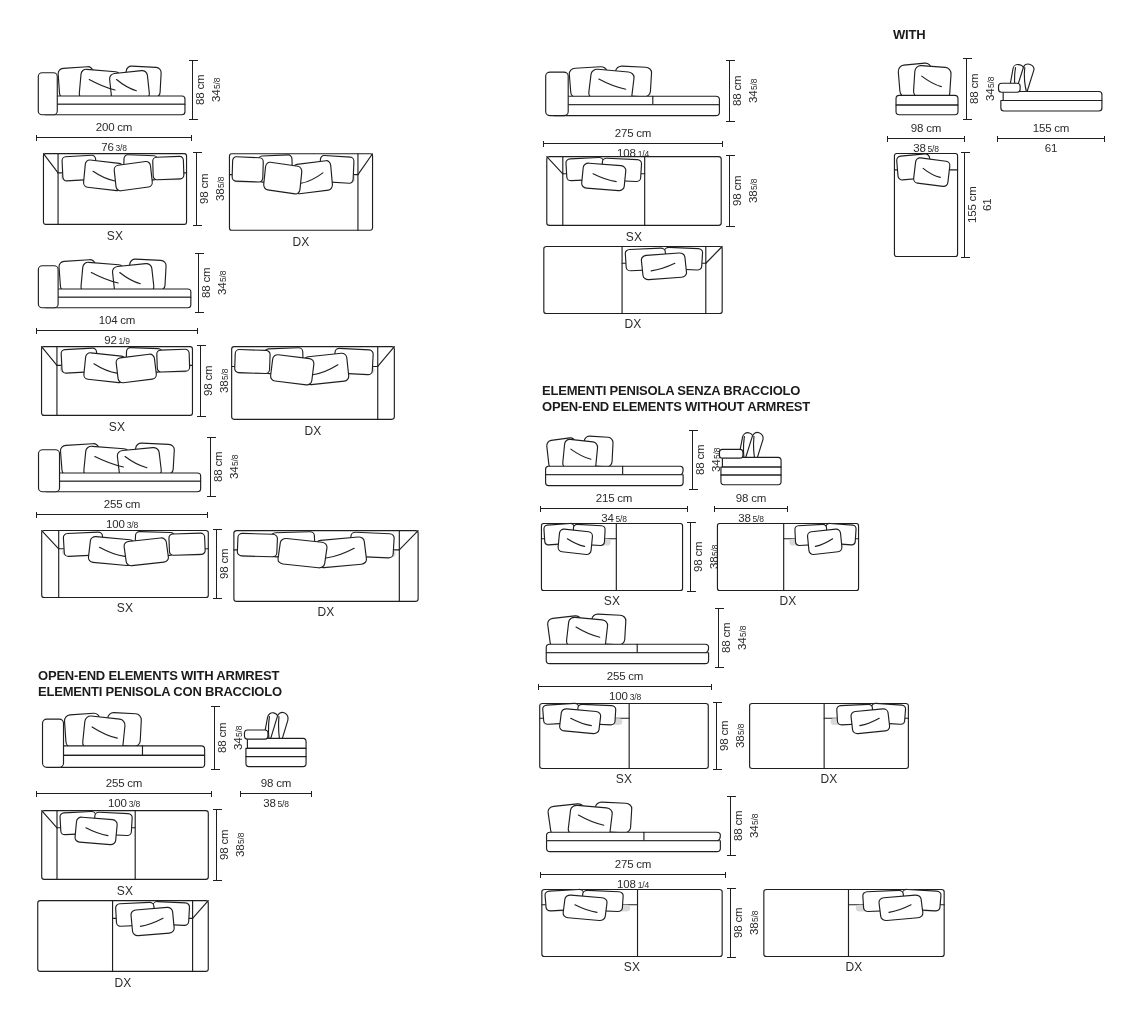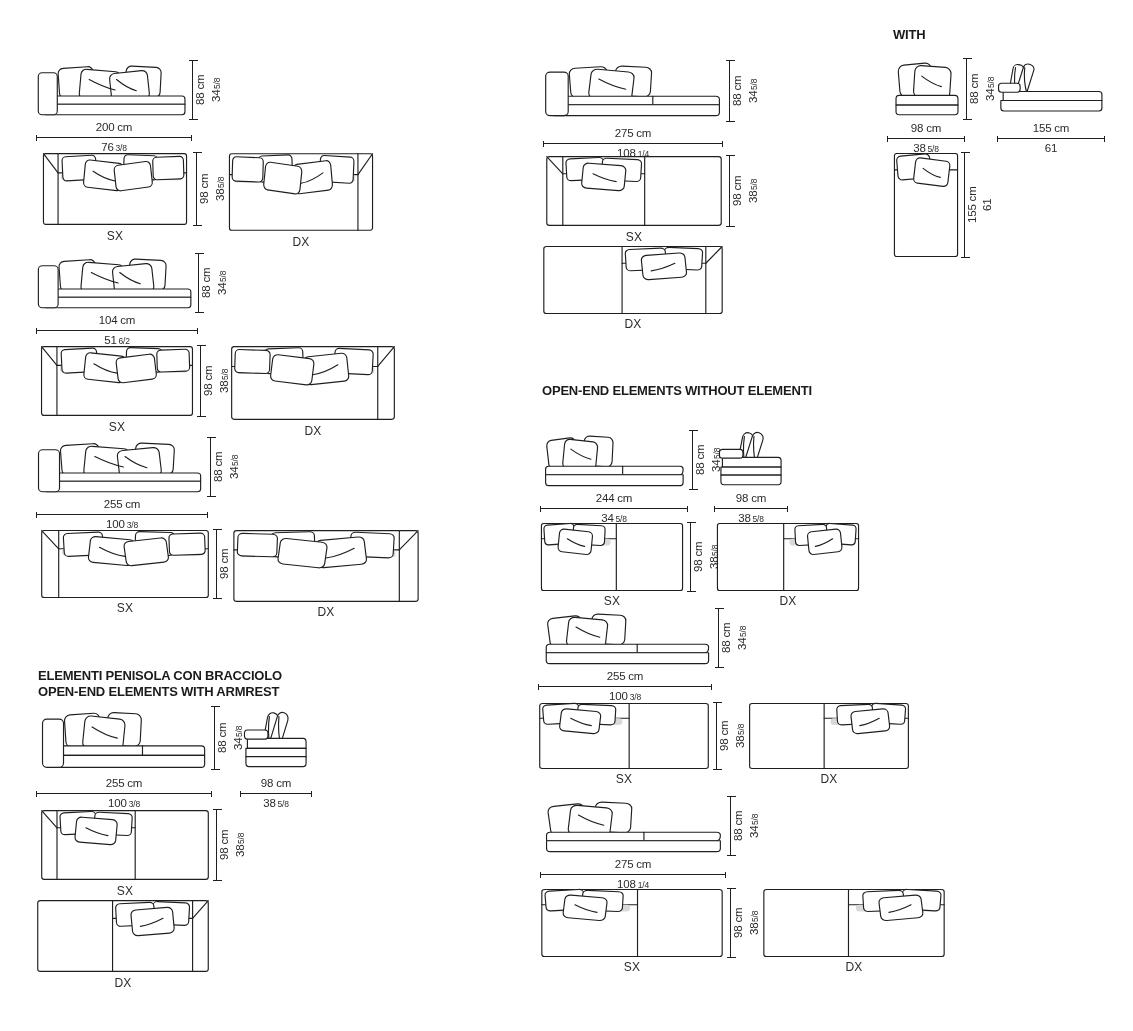--- a/index.html
+++ b/index.html
@@ -202,21 +202,21 @@
         <span>88 cm</span>
       </div>
     <div class="vtxt">
         <span>34</span>
         <span class="fr">5/8</span>
       </div>
   </div>
   <div class="hdim" style="left:36px;top:314px;width:162px">
     <div class="hcm">104 cm</div>
     <div class="hline"></div>
-    <div class="hin"><span>51</span><span class="fr">6/2</span></div>
+    <div class="hin"><span>92</span><span class="fr">1/9</span></div>
   </div>
   <div class="fig" style="left:40px;top:345px;width:154px;height:72px">
     <svg viewBox="0 0 200 92" preserveAspectRatio="none">
         <use href="#s-top-sofa"></use>
       </svg>
   </div>
   <div class="vdim" style="left:200px;top:345px;height:72px">
     <div class="vline"></div>
     <div class="vtxt">
         <span>98 cm</span>
@@ -314,22 +314,22 @@
   </div>
   <div class="viewlabel" style="left:545px;top:230px;width:178px">SX</div>
   <div class="fig" style="left:542px;top:245px;width:182px;height:70px">
     <svg viewBox="0 0 200 92" preserveAspectRatio="none">
         <use href="#s-top-open-arm" transform="translate(200,0) scale(-1,1)"></use>
       </svg>
   </div>
   <div class="viewlabel" style="left:542px;top:317px;width:182px">DX</div>
 
   <div class="sec-title" style="left:38px;top:668px;width:330px">
+    <div>OPEN-END ELEMENTS WITH ARMREST</div>
     <div>ELEMENTI PENISOLA CON BRACCIOLO</div>
-    <div>OPEN-END ELEMENTS WITH ARMREST</div>
   </div>
   <div class="fig" style="left:40px;top:708px;width:168px;height:62px">
     <svg viewBox="0 0 200 72" preserveAspectRatio="none">
         <use href="#s-elev-open-arm"></use>
       </svg>
   </div>
   <div class="vdim" style="left:214px;top:706px;height:64px">
     <div class="vline"></div>
     <div class="vtxt">
         <span>88 cm</span>
@@ -371,21 +371,22 @@
   </div>
   <div class="viewlabel" style="left:40px;top:884px;width:170px">SX</div>
   <div class="fig" style="left:36px;top:899px;width:174px;height:74px">
     <svg viewBox="0 0 200 92" preserveAspectRatio="none">
         <use href="#s-top-open-arm" transform="translate(200,0) scale(-1,1)"></use>
       </svg>
   </div>
   <div class="viewlabel" style="left:36px;top:976px;width:174px">DX</div>
 
   <div class="sec-title" style="left:542px;top:383px;width:340px">
-    <div>OPEN-END ELEMENTS WITHOUT ELEMENTI</div>
+    <div>ELEMENTI PENISOLA SENZA BRACCIOLO</div>
+    <div>OPEN-END ELEMENTS WITHOUT ARMREST</div>
   </div>
 
   <div class="fig" style="left:542px;top:432px;width:144px;height:56px">
     <svg viewBox="0 0 200 72" preserveAspectRatio="none">
         <use href="#s-elev-open-noarm"></use>
       </svg>
   </div>
   <div class="vdim" style="left:692px;top:430px;height:60px">
     <div class="vline"></div>
     <div class="vtxt">
@@ -395,21 +396,21 @@
         <span>34</span>
         <span class="fr">5/8</span>
       </div>
   </div>
   <div class="fig" style="left:718px;top:430px;width:66px;height:58px">
     <svg viewBox="0 0 90 72" preserveAspectRatio="none">
         <use href="#s-elev-back98"></use>
       </svg>
   </div>
   <div class="hdim" style="left:540px;top:492px;width:148px">
-    <div class="hcm">244 cm</div>
+    <div class="hcm">215 cm</div>
     <div class="hline"></div>
     <div class="hin"><span>34</span><span class="fr">5/8</span></div>
   </div>
   <div class="hdim" style="left:714px;top:492px;width:74px">
     <div class="hcm">98 cm</div>
     <div class="hline"></div>
     <div class="hin"><span>38</span><span class="fr">5/8</span></div>
   </div>
   <div class="fig" style="left:540px;top:522px;width:144px;height:70px">
     <svg viewBox="0 0 200 92" preserveAspectRatio="none">

